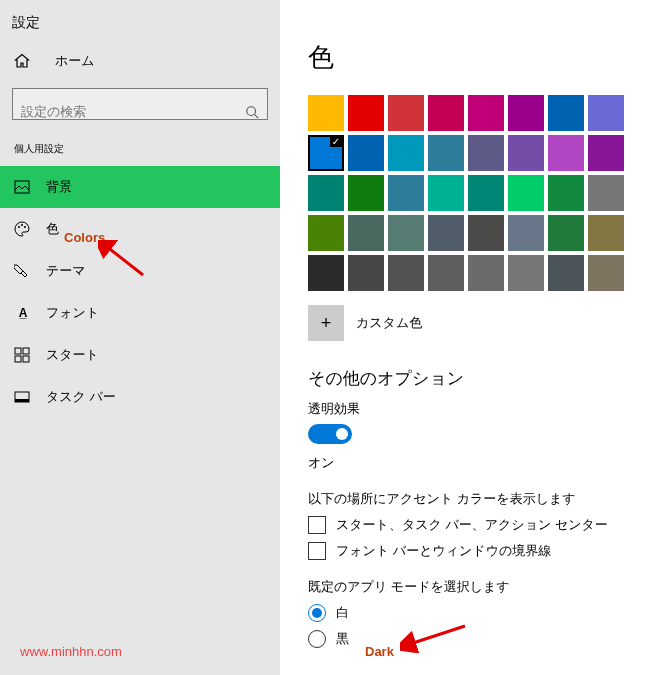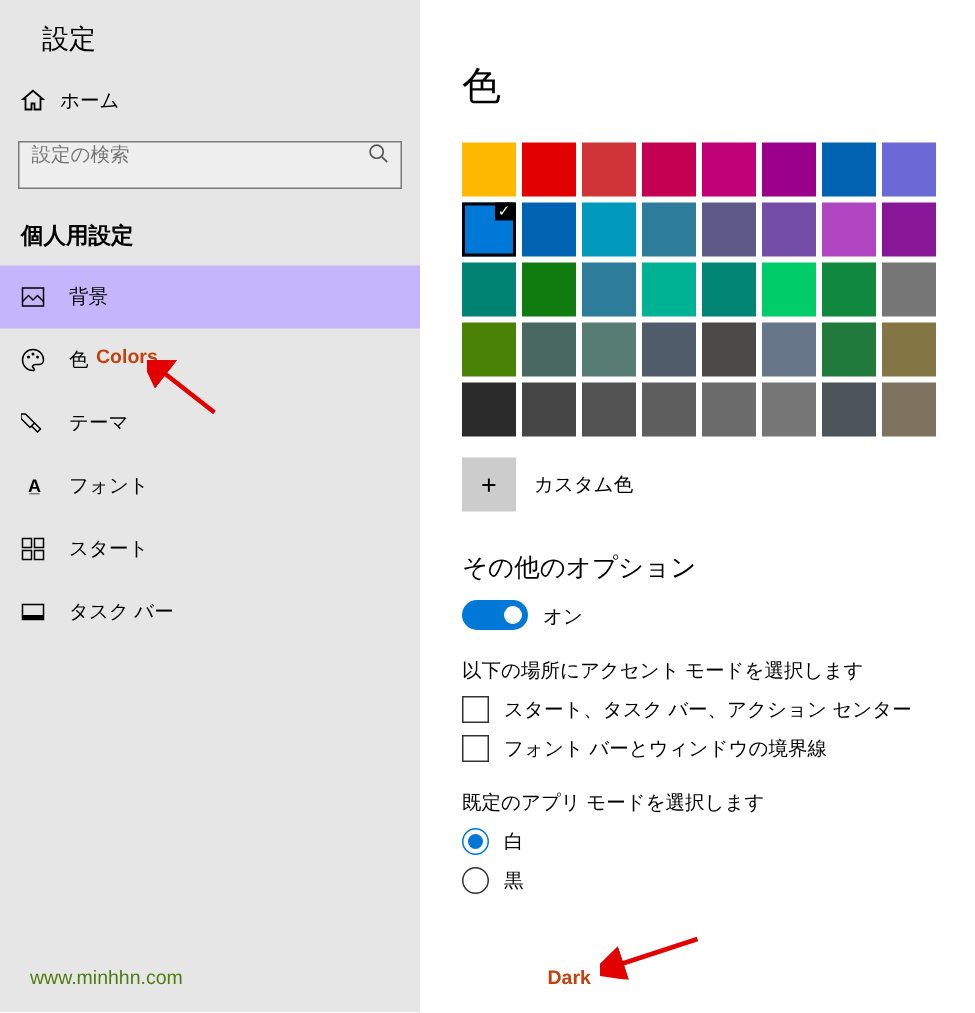--- a/index.html
+++ b/index.html
@@ -14,60 +14,60 @@
   position: relative;
 }
 .sidebar {
   position: absolute;
   left: 0; top: 0; bottom: 0;
   width: 280px;
   background: #e6e6e6;
   padding-top: 8px;
 }
 .app-title {
-  font-size: 18px;
-  padding: 6px 12px 10px 28px;
+  font-size: 14px;
+  padding: 6px 12px 10px 12px;
 }
 .home-row {
   display: flex;
   align-items: center;
-  gap: 10px;
+  gap: 25px;
   padding: 10px 14px;
   cursor: pointer;
 }
 .search-box {
   display: flex;
-  align-items: flex-start;
+  align-items: flex-end;
   justify-content: space-between;
   border: 1px solid #7a7a7a;
   background: #eee;
   margin: 8px 12px 14px 12px;
   height: 32px;
   padding: 0 8px;
 }
 .search-box input {
   border: none;
   background: transparent;
   font-size: 13px;
   width: 100%;
   outline: none;
 }
 .section-title {
-  font-size: 15px;
-  font-weight: 700;
+  font-size: 10px;
+  font-weight: 400;
   padding: 8px 14px 10px 14px;
 }
 .nav-item {
   display: flex;
   align-items: center;
   gap: 14px;
   padding: 12px 14px;
   cursor: pointer;
 }
-.nav-item.active { background: #c4b5fd; }
+.nav-item.active { background: #22c55e; }
 .nav-item .icon { width: 18px; text-align: center; }
 .content {
   position: absolute;
   left: 280px; top: 0; right: 0; bottom: 0;
   background: #fff;
   padding: 40px 0 0 28px;
 }
 .page-heading {
   font-size: 26px;
   font-weight: 400;
@@ -117,23 +117,24 @@
   font-size: 17px;
   font-weight: 400;
   margin: 26px 0 10px 0;
 }
 .option-label {
   font-size: 13px;
   margin: 10px 0 6px 0;
 }
 .toggle {
   display: flex;
-  align-items: flex-end;
+  align-items: flex-start;
   gap: 10px;
   margin-bottom: 10px;
+  flex-direction: column;
 }
 .toggle-track {
   width: 44px; height: 20px;
   border-radius: 10px;
   background: #0078d7;
   position: relative;
 }
 .toggle-thumb {
   position: absolute;
   width: 12px; height: 12px;
@@ -180,21 +181,21 @@
 }
 .arrow {
   position: absolute;
   pointer-events: none;
 }
 .watermark {
   position: absolute;
   left: 20px;
   bottom: 16px;
   font-size: 13px;
-  color: #4d7c0f;
+  color: #ef4444;
 }
 svg { display:block; }
 </style>
 </head>
 <body>
 
 <div class="sidebar">
   <div class="app-title">設定</div>
 
   <div class="home-row">
@@ -328,28 +329,29 @@
       </div>
     </div>
 
   <div class="custom-color">
     <div class="plus-box">+</div>
     <span>カスタム色</span>
   </div>
 
   <div class="sub-heading">その他のオプション</div>
 
+  <div class="option-label">透明効果</div>
   <div class="toggle">
     <div class="toggle-track">
         <div class="toggle-thumb"></div>
       </div>
     <span>オン</span>
   </div>
 
-  <div class="option-label" style="margin-top:18px">以下の場所にアクセント モードを選択します</div>
+  <div class="option-label" style="margin-top:18px">以下の場所にアクセント カラーを表示します</div>
   <div class="check-row">
     <div class="checkbox"></div>
     <span>スタート、タスク バー、アクション センター</span>
   </div>
   <div class="check-row">
     <div class="checkbox"></div>
     <span>フォント バーとウィンドウの境界線</span>
   </div>
 
   <div class="option-label" style="margin-top:18px">既定のアプリ モードを選択します</div>

